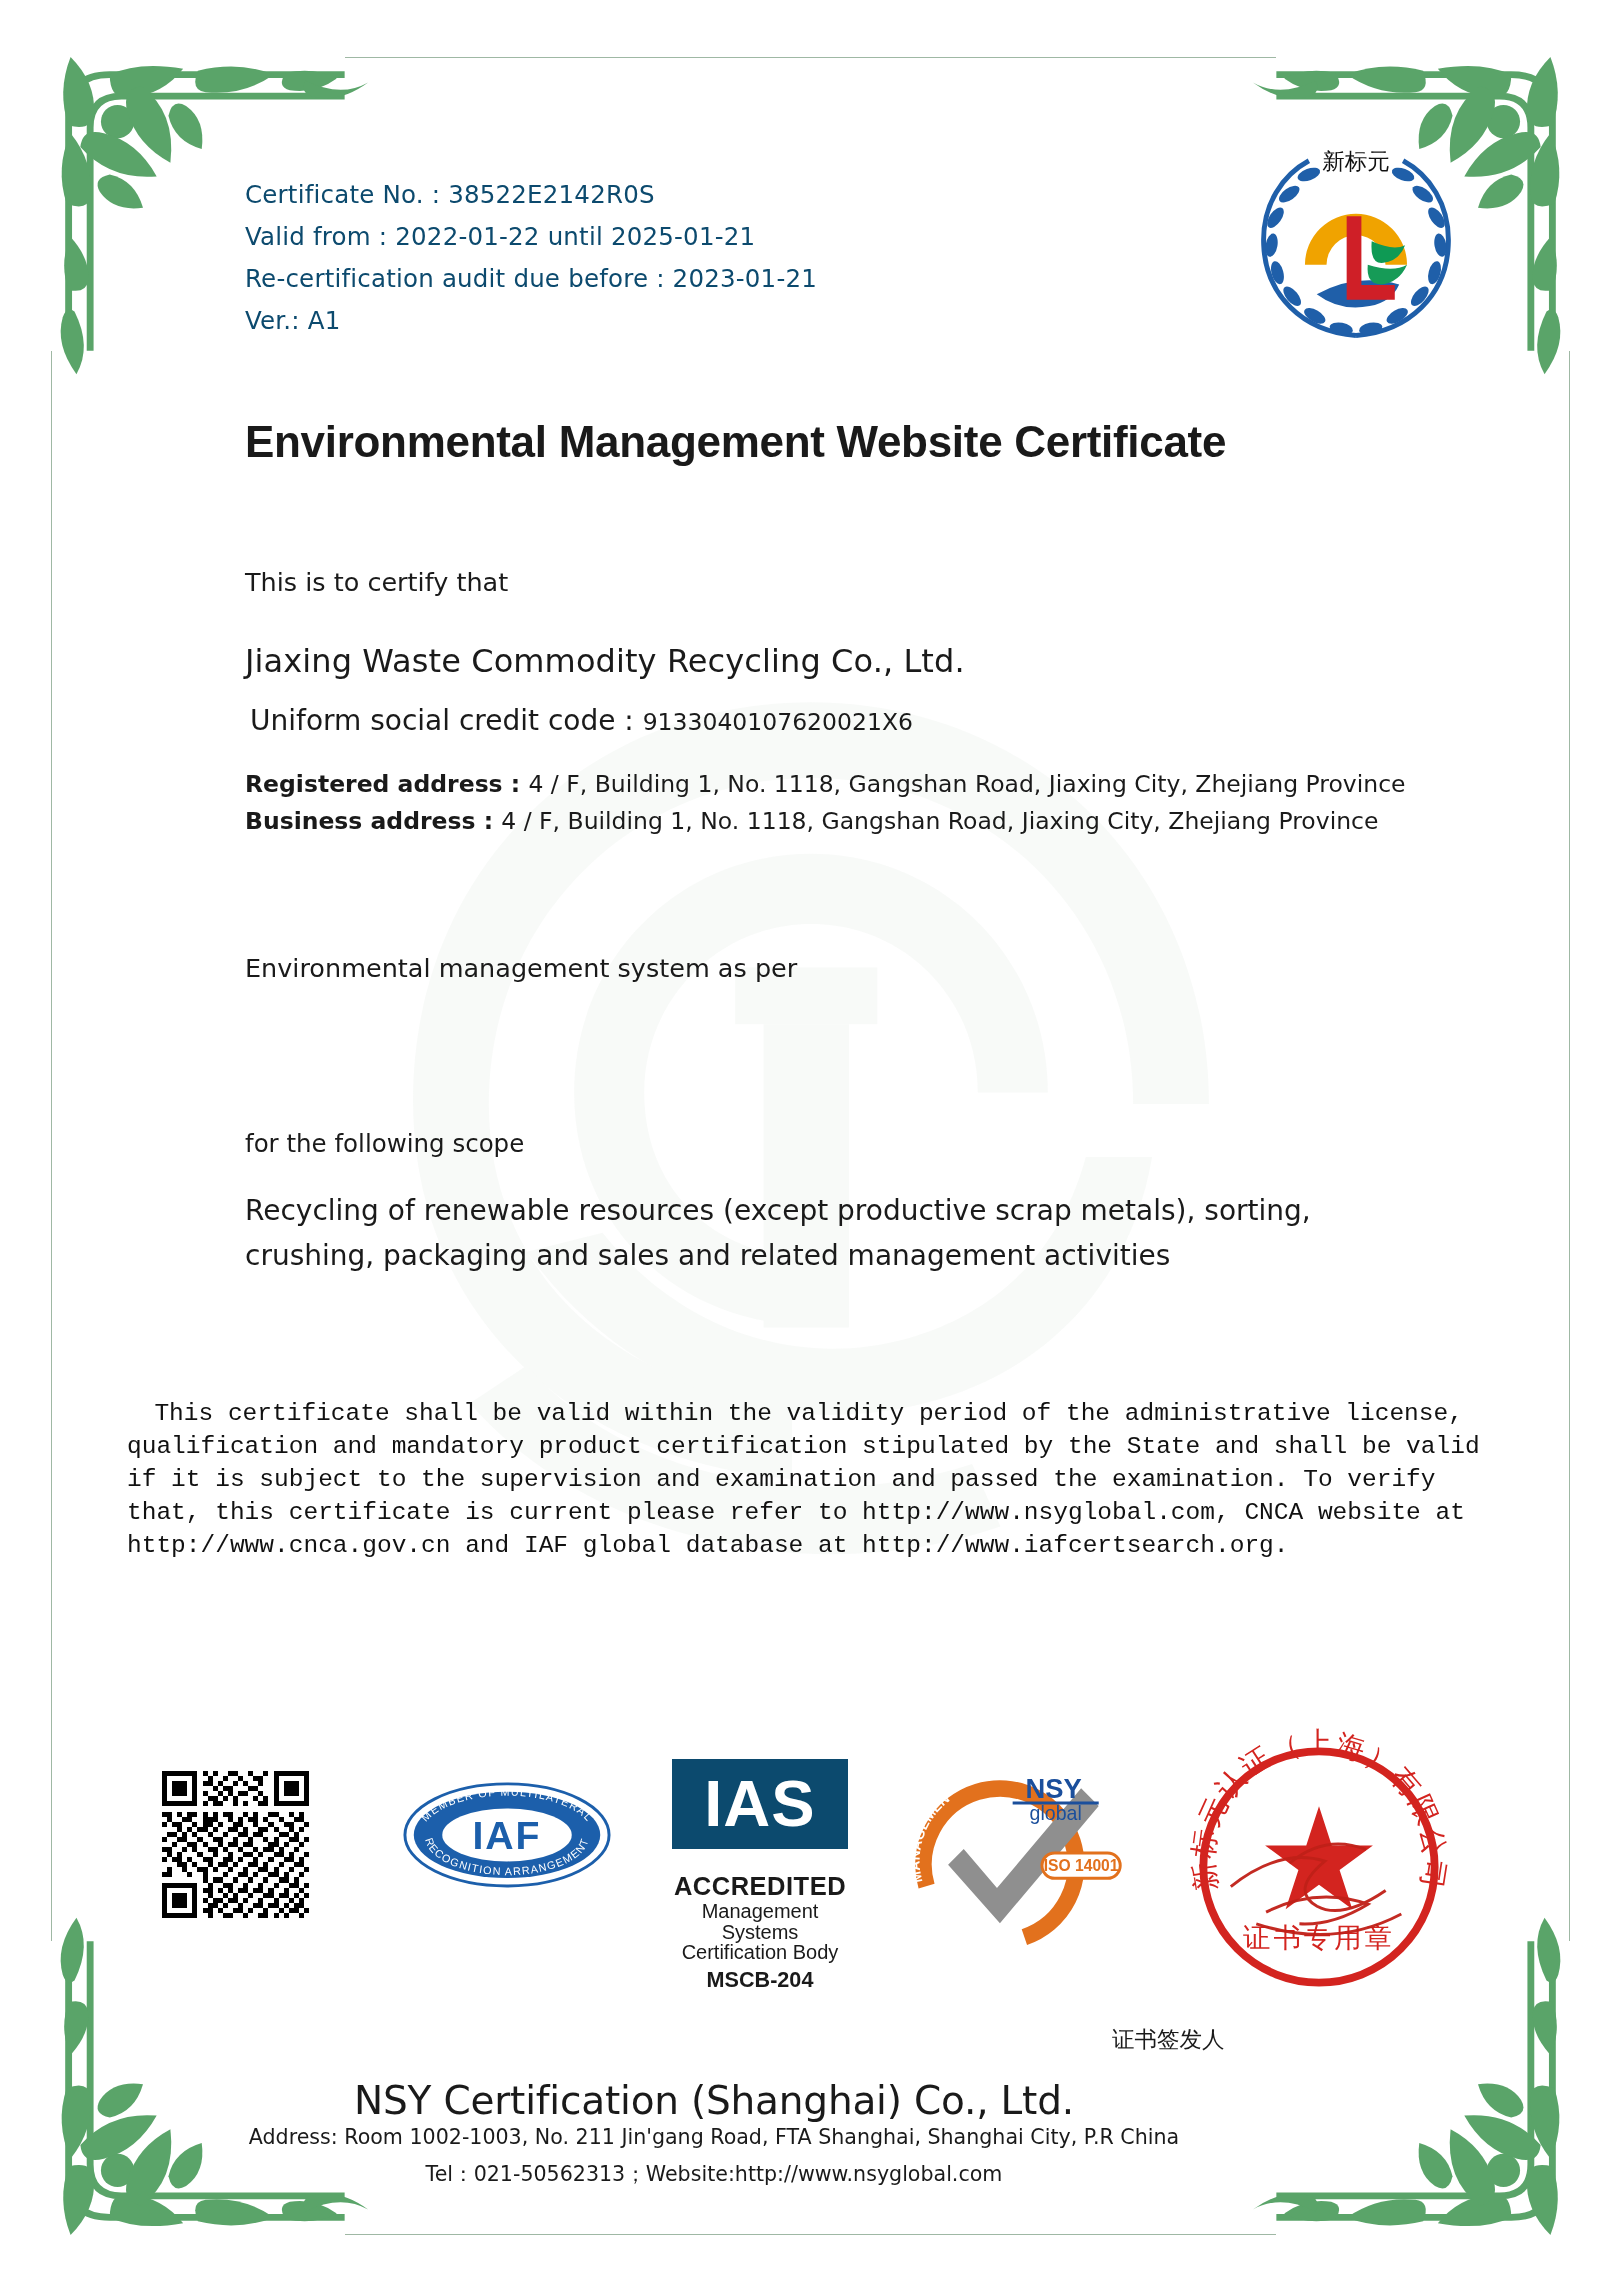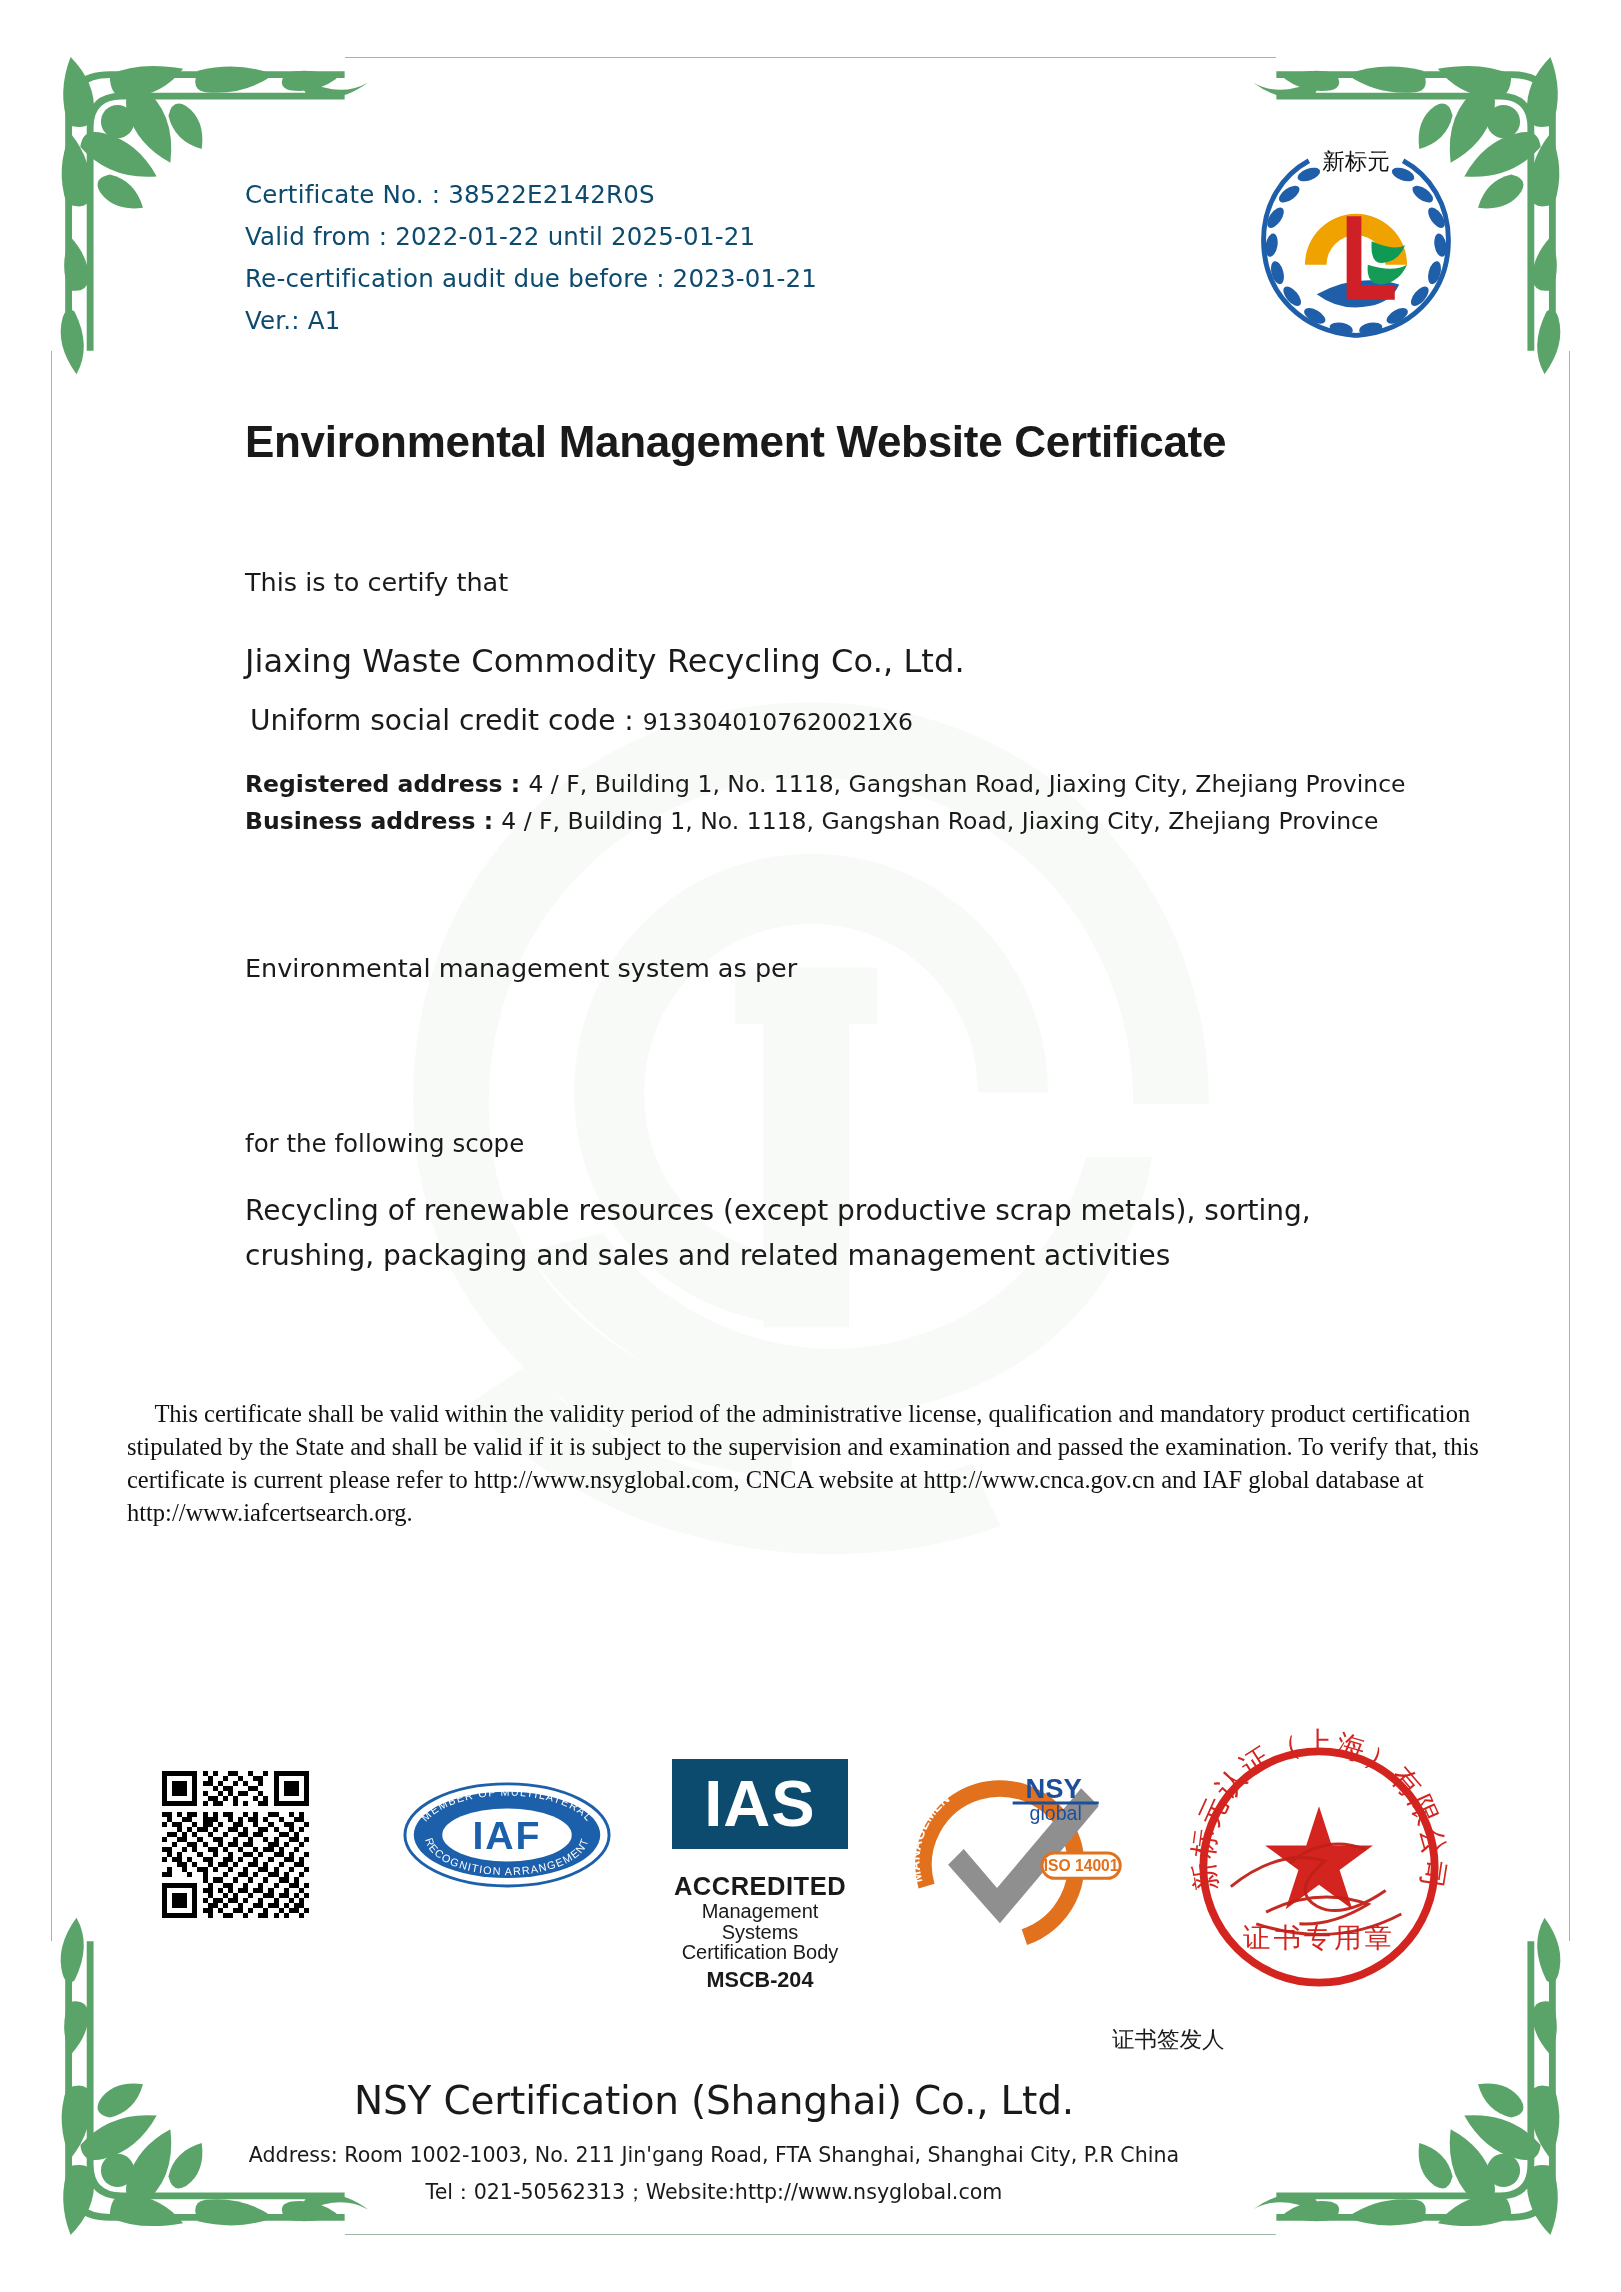--- a/index.html
+++ b/index.html
@@ -153,21 +153,21 @@
     width: 1196px;
     font-size: 28px;
     line-height: 45px;
   }
 
   .disclaimer {
     position: absolute;
     left: 127px;
     top: 1397px;
     width: 1372px;
-    font-family: Liberation Serif, serif;
+    font-family: Liberation Mono, monospace;
     font-size: 24.5px;
     line-height: 33px;
     text-indent: 27.4px;
     text-align: left;
     color: #111;
   }
 
   
   .logos {
     position: absolute;
@@ -245,21 +245,21 @@
     top: 2078px;
     width: 1428px;
     text-align: center;
   }
   .footer-name {
     font-size: 39px;
     letter-spacing: -0.2px;
   }
   .footer-addr {
     font-size: 20.6px;
-    margin-top: 20px;
+    margin-top: 2px;
   }
   .footer-tel {
     font-size: 20.6px;
     margin-top: 10.8px;
   }
 </style>
 </head>
 <body>
 
 <div class="watermark">

